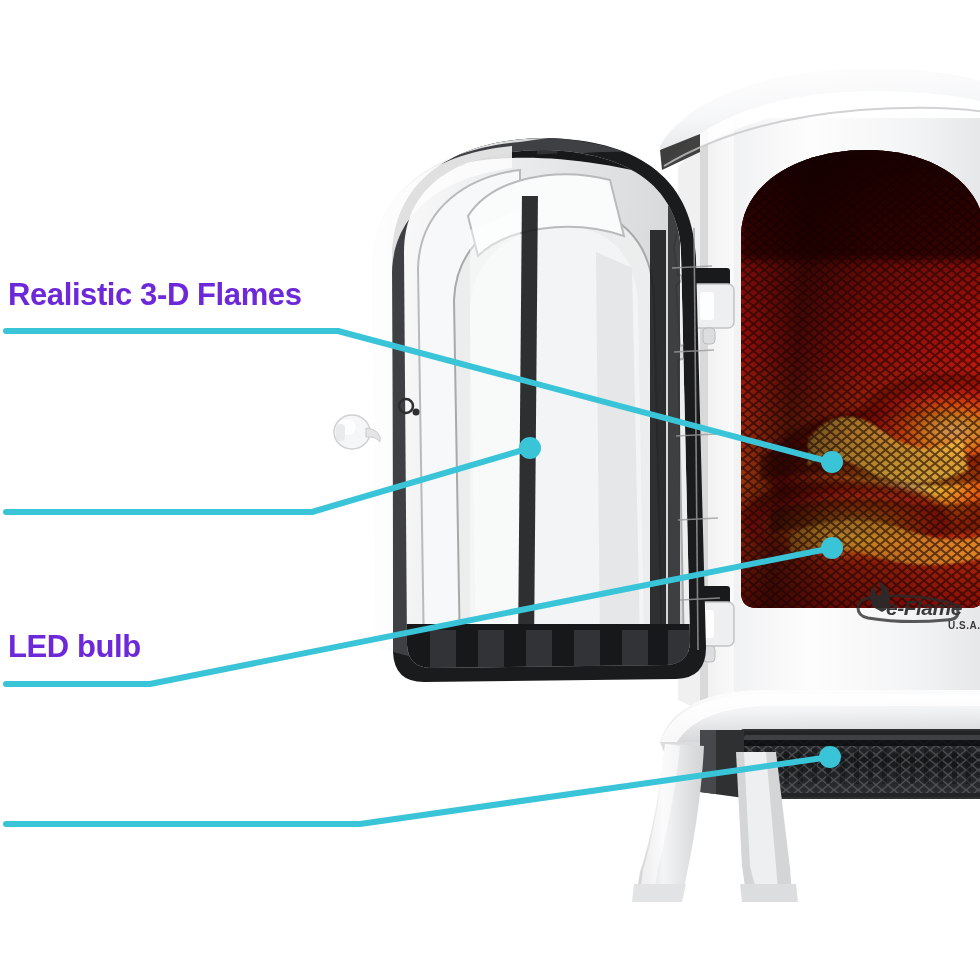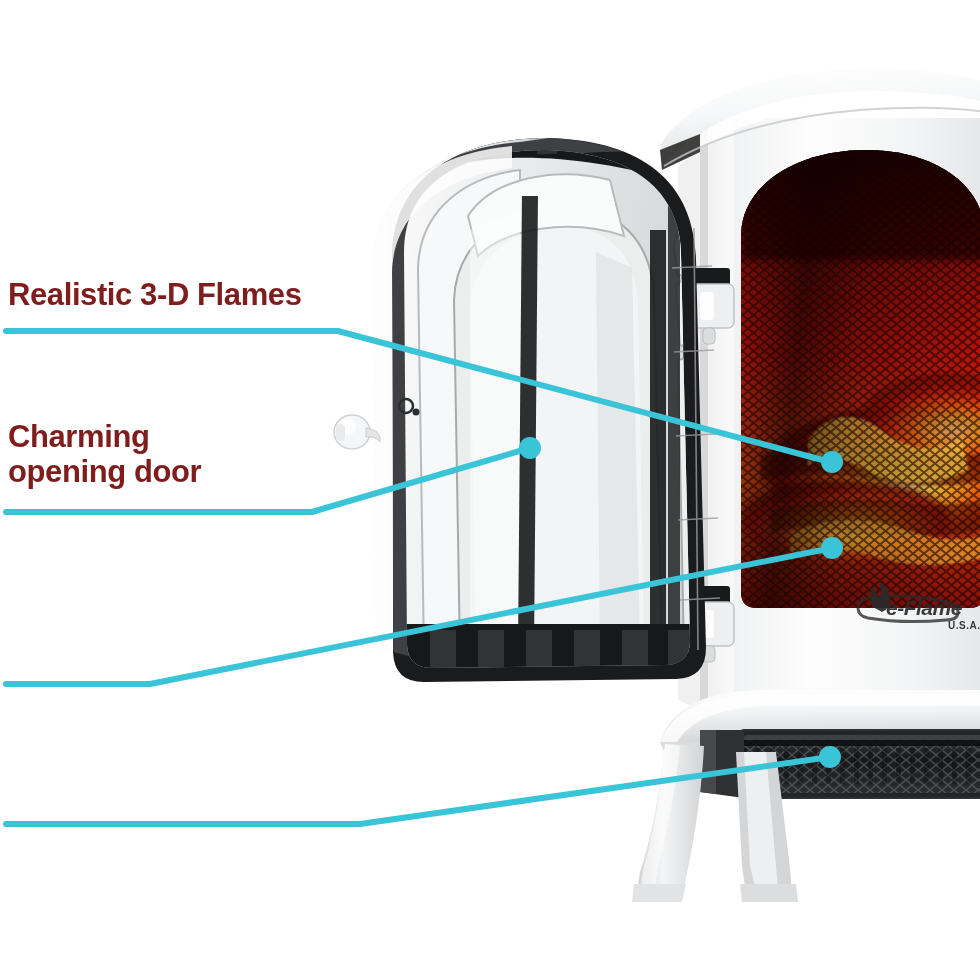--- a/index.html
+++ b/index.html
@@ -22,21 +22,21 @@
     height: 980px;
     display: block;
   }
   .callout-label {
     position: absolute;
     font-family: "Liberation Sans", sans-serif;
     font-weight: bold;
     font-size: 31px;
     line-height: 1.12;
     letter-spacing: -0.4px;
-    color: #7f1d1d;
+    color: #6d28d9;
     white-space: pre;
     -webkit-font-smoothing: antialiased;
   }
   #label-0 { left: 8px;  top: 278px; }
   #label-1 { left: 8px;  top: 420px; }
   #label-2 { left: 8px;  top: 630px; }
   #label-3 { left: 8px;  top: 780px; }
 </style>
 </head>
 <body>
@@ -355,17 +355,17 @@
     <g fill="#3ac4d8">
       <circle cx="832" cy="462" r="11"></circle>
       <circle cx="530" cy="448" r="11"></circle>
       <circle cx="832" cy="548" r="11"></circle>
       <circle cx="830" cy="757" r="11"></circle>
     </g>
   </svg>
 
   <div id="label-0" class="callout-label">Realistic 3-D Flames</div>
 
-  <div id="label-1" class="callout-label"><span>Charming</span><br><span>opening door</span></div>
-
+
+  <div id="label-2" class="callout-label">LED bulb</div>
 
 
 </div>
 
 </body></html>

